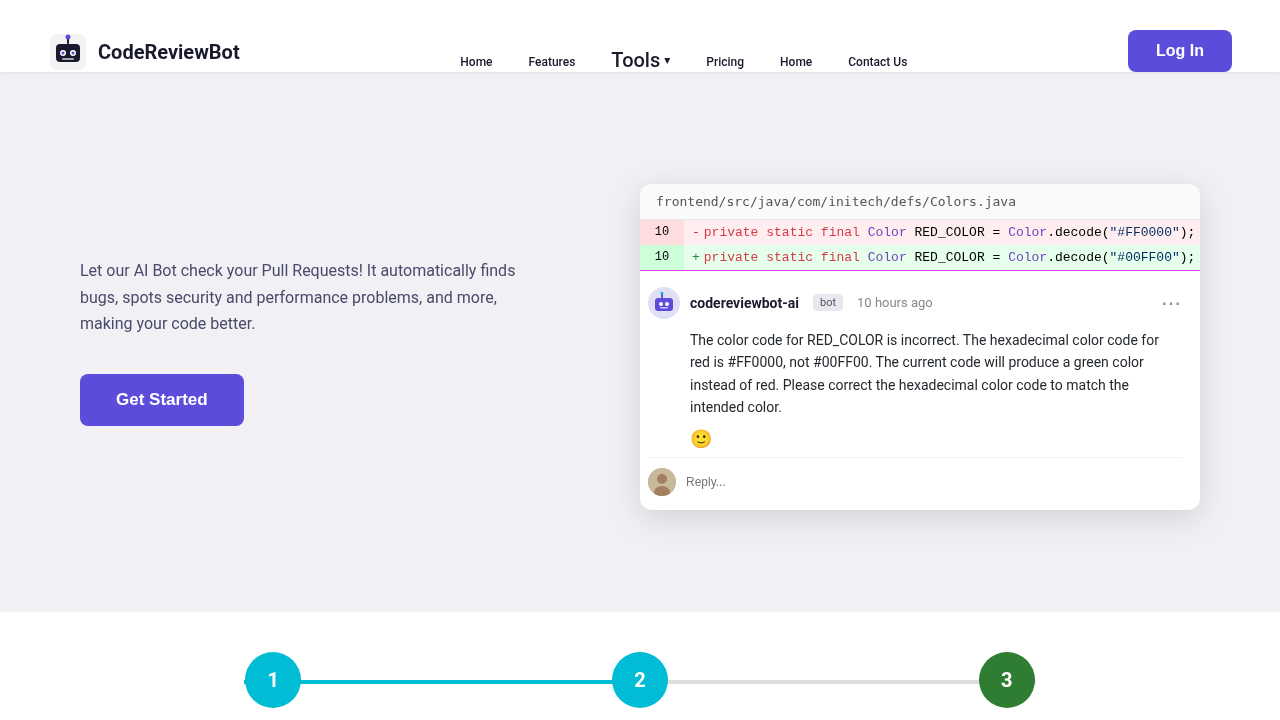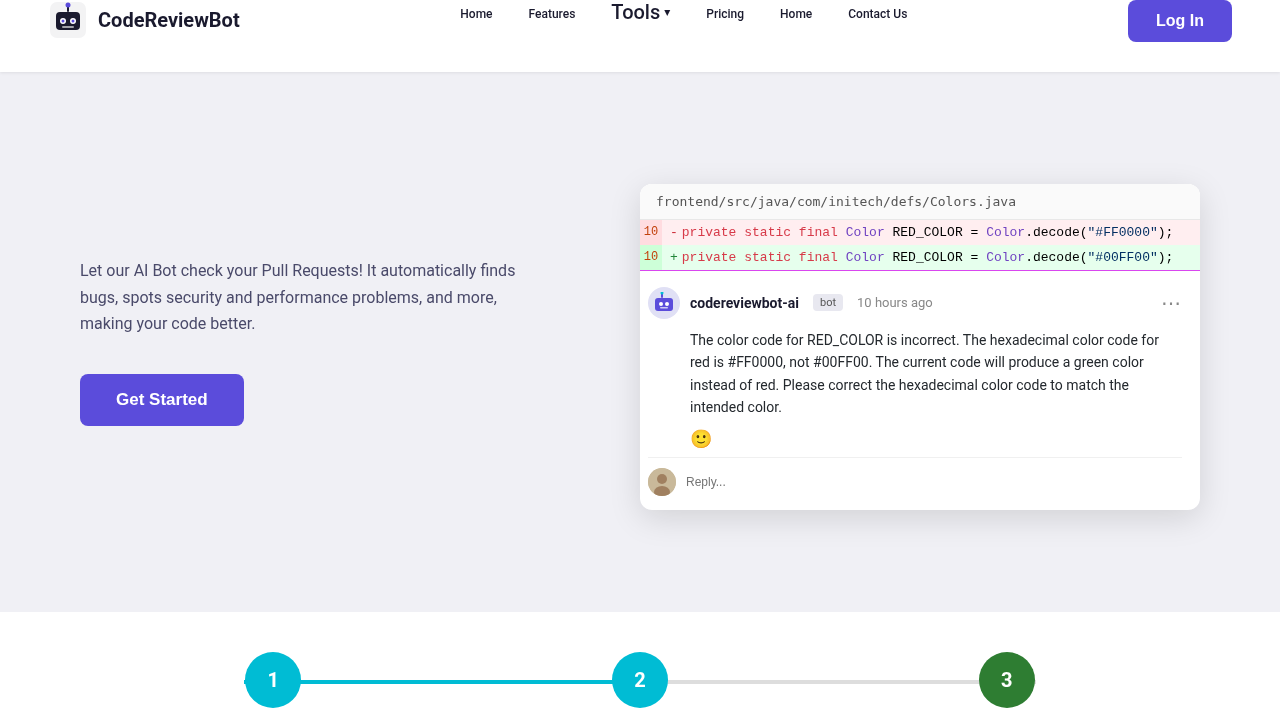--- a/index.html
+++ b/index.html
@@ -1,21 +1,21 @@
 <!DOCTYPE html>
 <html><head>
   <meta charset="utf-8">
   <style>
     * { margin: 0; padding: 0; box-sizing: border-box; }
     body { font-family: -apple-system, BlinkMacSystemFont, 'Segoe UI', Roboto, sans-serif; background: #fff; }
 
     
     nav {
       display: flex;
-      align-items: flex-start;
+      align-items: flex-end;
       justify-content: space-between;
       padding: 0 48px;
       height: 72px;
       background: #fff;
       box-shadow: 0 1px 3px rgba(0,0,0,0.08);
       position: relative;
       z-index: 10;
     }
     .nav-logo {
       display: flex;
@@ -131,26 +131,26 @@
       background: #fafafa;
       border-bottom: 1px solid #e8e8e8;
     }
     .diff-line {
       display: flex;
       align-items: stretch;
       font-family: 'Courier New', monospace;
       font-size: 13px;
     }
     .diff-line-num {
-      width: 22px;
+      width: 44px;
       display: flex;
       align-items: center;
       justify-content: center;
       font-size: 12px;
-      color: #c2410c;
+      color: #000000;
       flex-shrink: 0;
     }
     .diff-line-content {
       flex: 1;
       padding: 5px 8px;
       white-space: pre;
     }
     .diff-line-removed {
       background: #ffeef0;
     }

